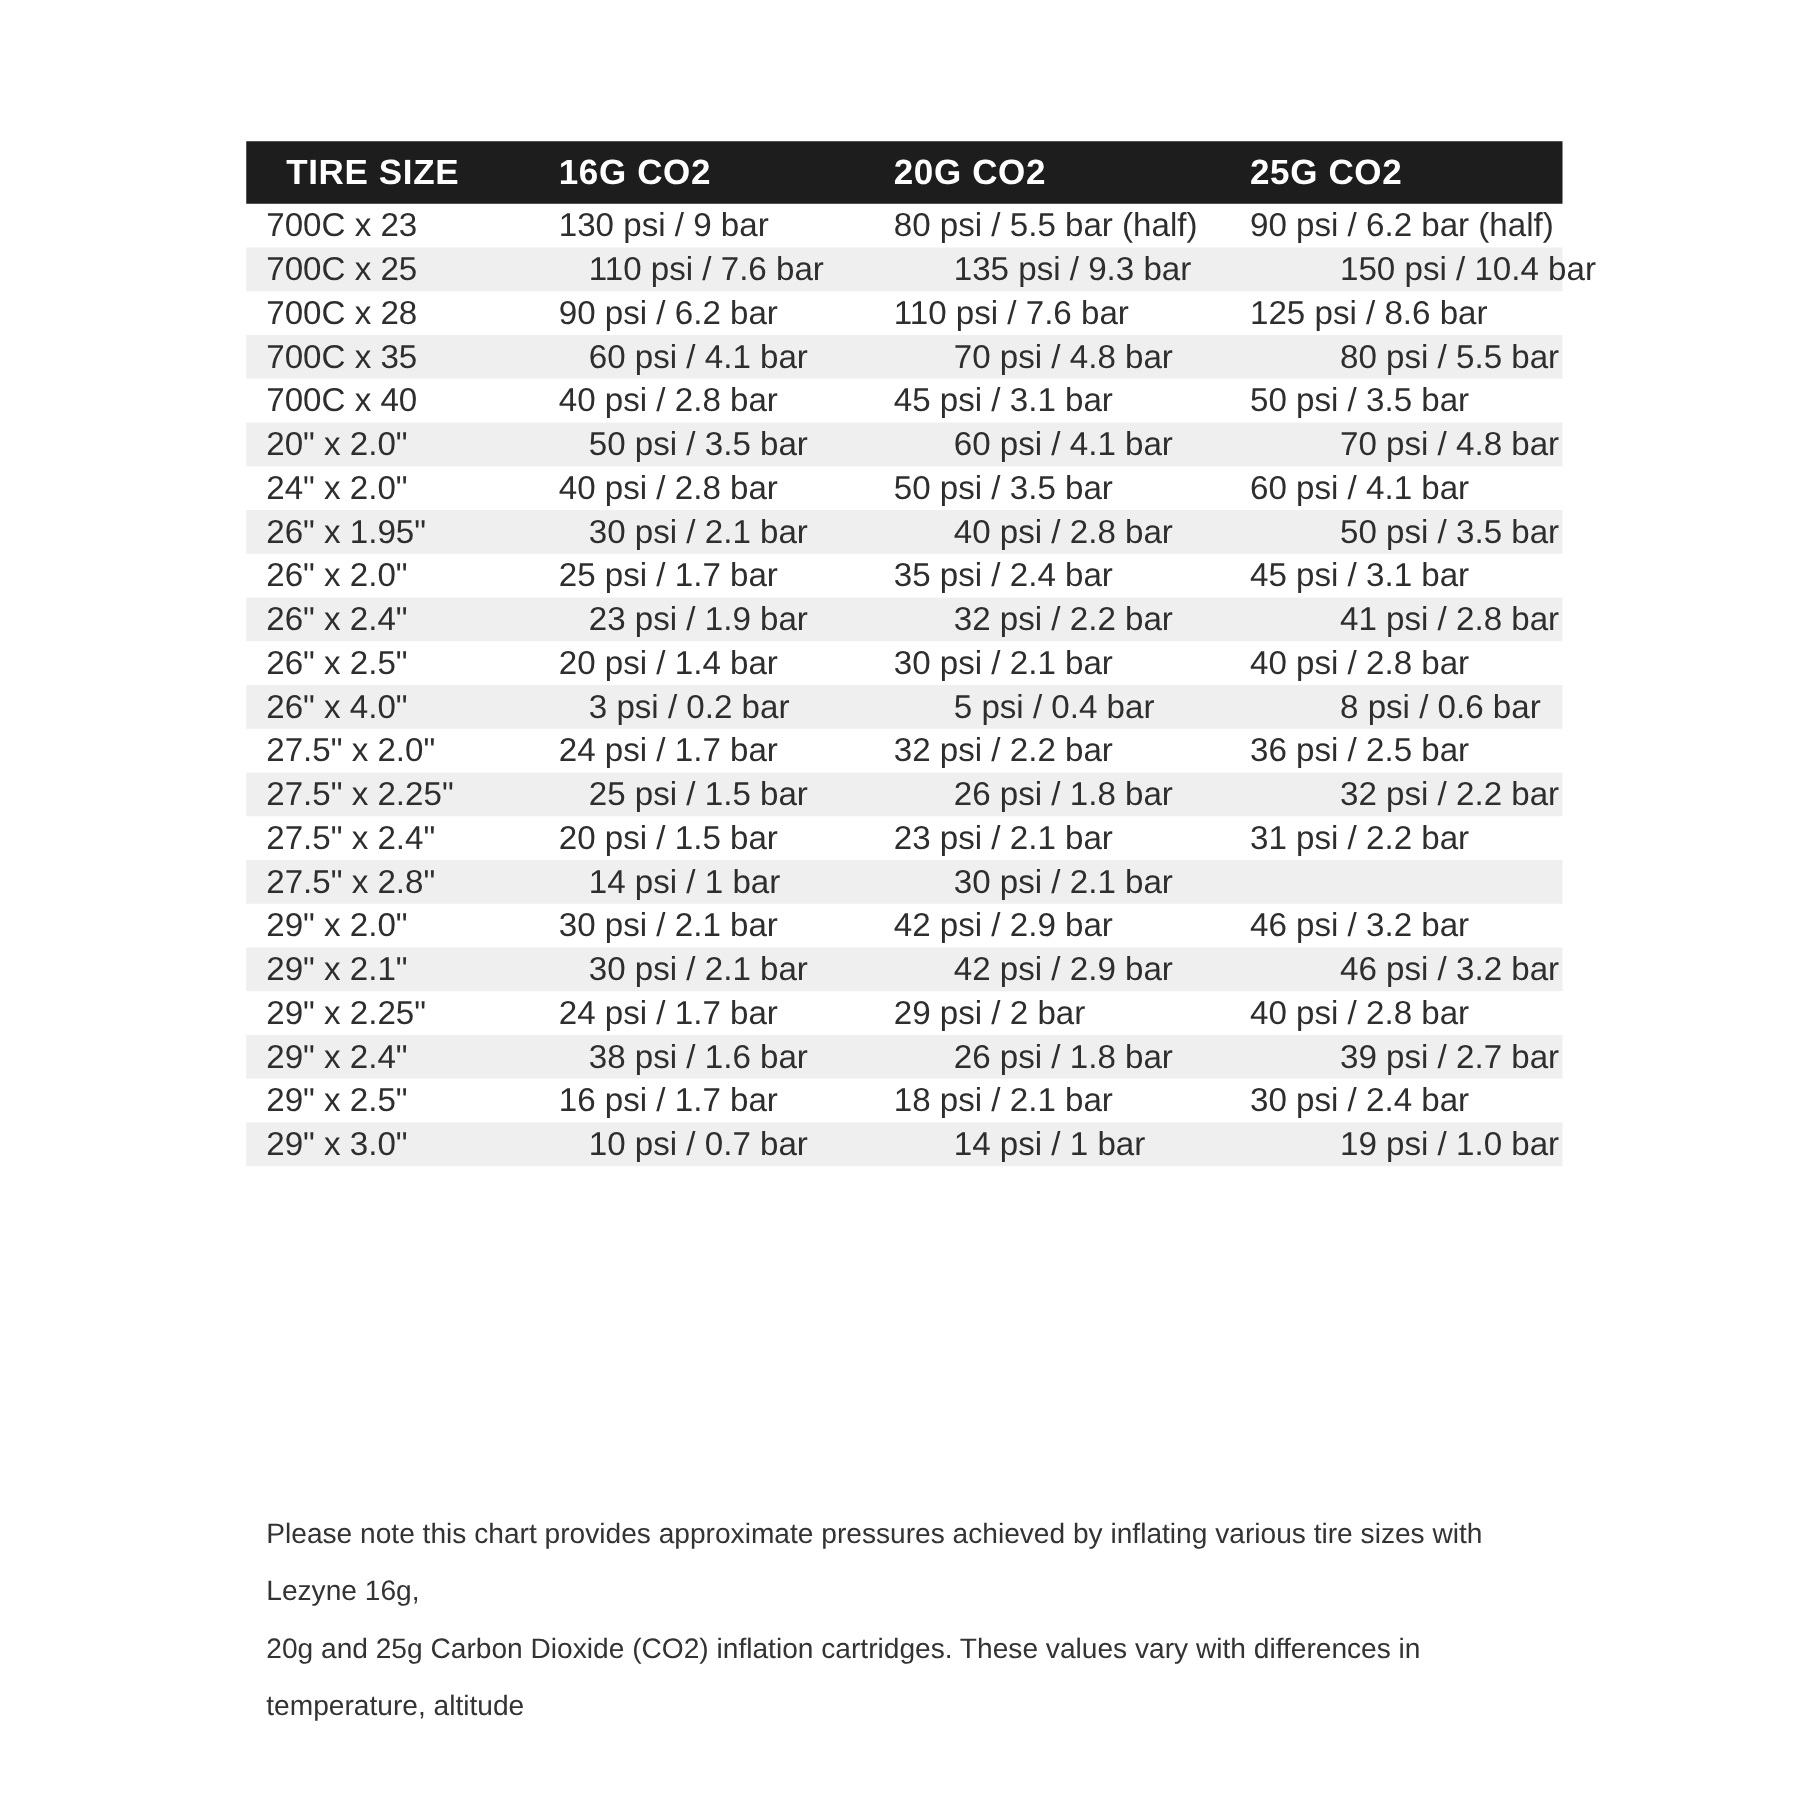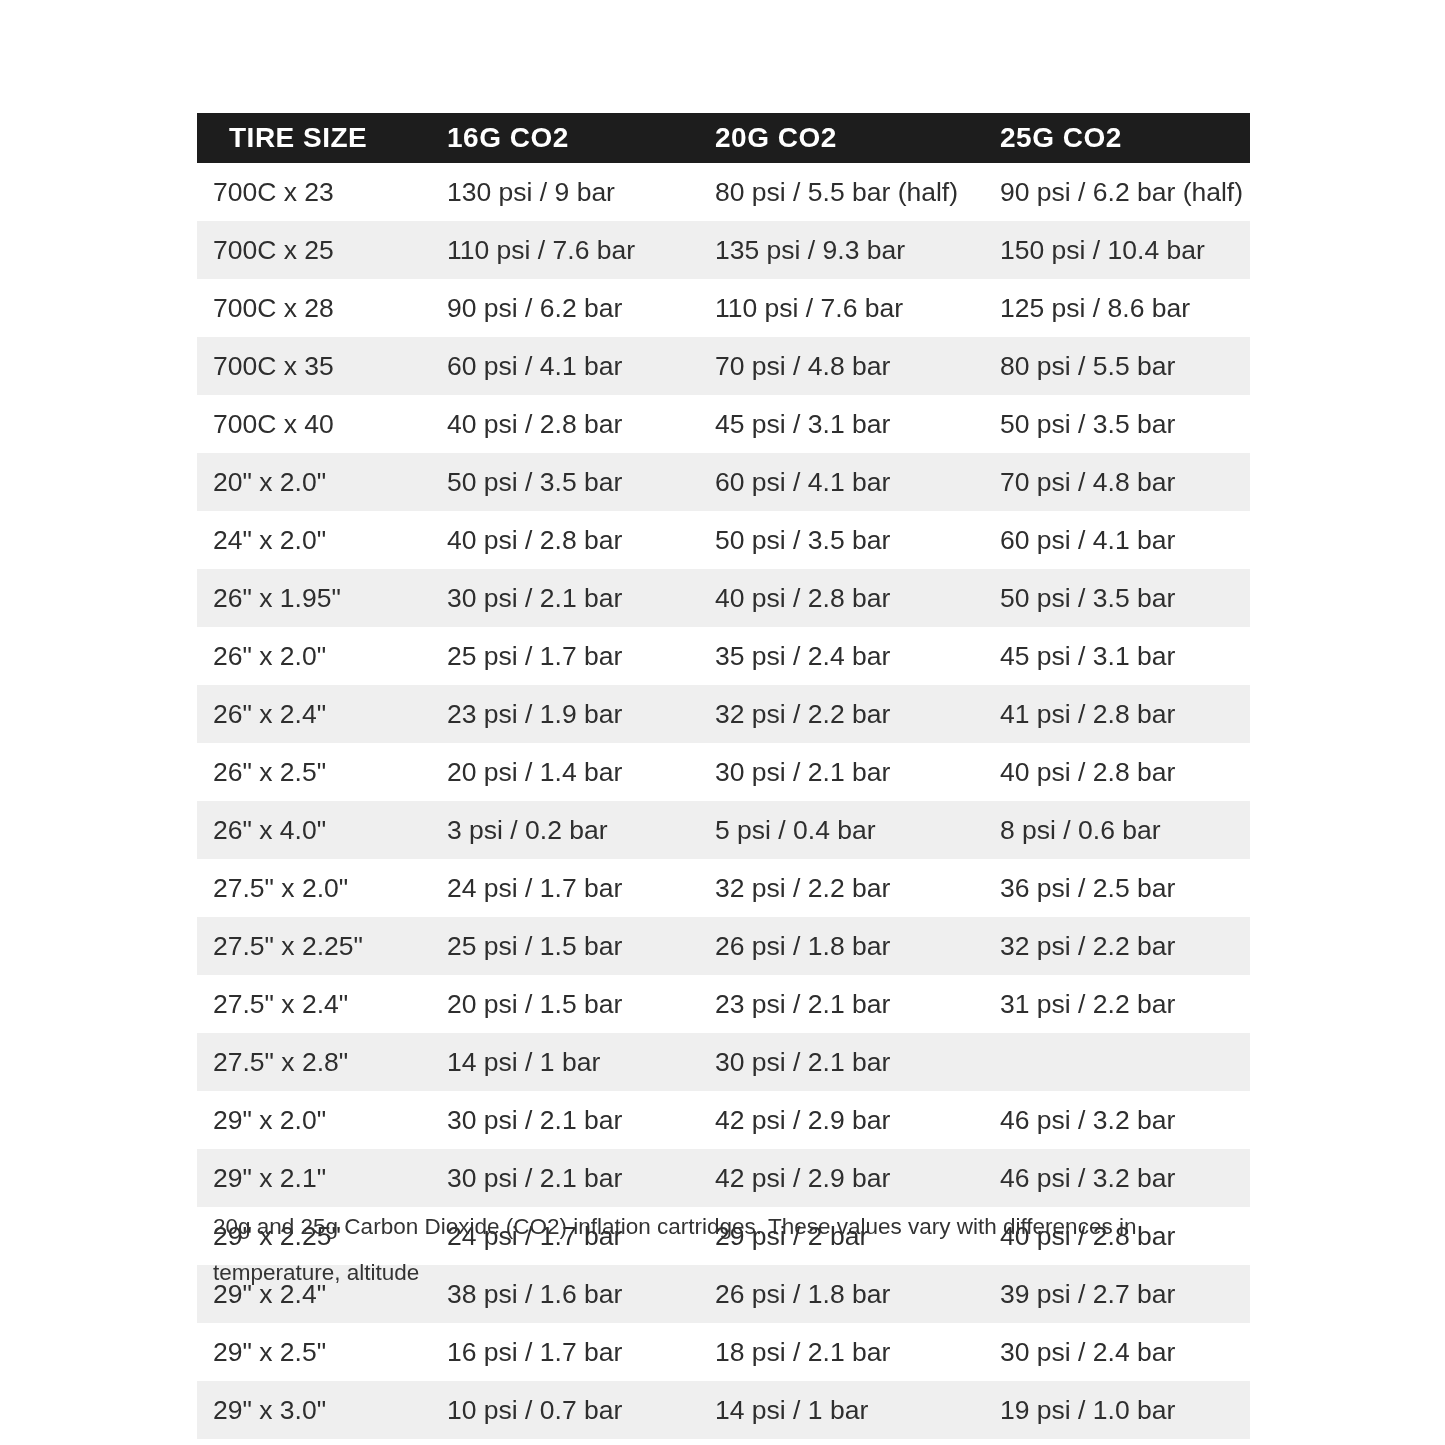--- a/index.html
+++ b/index.html
@@ -12,24 +12,24 @@
     position:absolute;left:197px;top:113px;width:1053px;
   }
   .thead{
     display:grid;grid-template-columns:250px 268px 285px 250px;
     background:#1d1d1d;color:#ffffff;height:50px;align-items:center;
     font-weight:bold;font-size:28px;letter-spacing:.5px;
   }
   .thead .hcell:first-child{padding-left:16px;margin-left:16px;}
   .row{
     display:grid;grid-template-columns:250px 268px 285px 250px;
-    height:58px;align-items:center;font-size:26.5px;
+    height:35px;align-items:center;font-size:26.5px;
     color:#2e2e2e;
   }
-  .row.striped{background:#efefef;}
+  .row.striped{background:#efefef;gap:24px;}
   .row .cell:first-child{padding-left:16px;}
   .footnote{
     position:absolute;left:213px;top:1204px;width:1040px;
     font-size:22.5px;line-height:46px;color:#333333;
   }
 </style>
 </head>
 <body>
 
 <div class="table-wrap">
@@ -168,14 +168,15 @@
       <div class="row striped">
         <div class="cell">29" x 3.0"</div>
         <div class="cell">10 psi / 0.7 bar</div>
         <div class="cell">14 psi / 1 bar</div>
         <div class="cell">19 psi / 1.0 bar</div>
       </div>
     </div>
 </div>
 
 <div class="footnote">
+  <div>Please note this chart provides approximate pressures achieved by inflating various tire sizes with Lezyne 16g,</div>
   <div>20g and 25g Carbon Dioxide (CO2) inflation cartridges. These values vary with differences in temperature, altitude</div>
 </div>
 
 </body></html>

